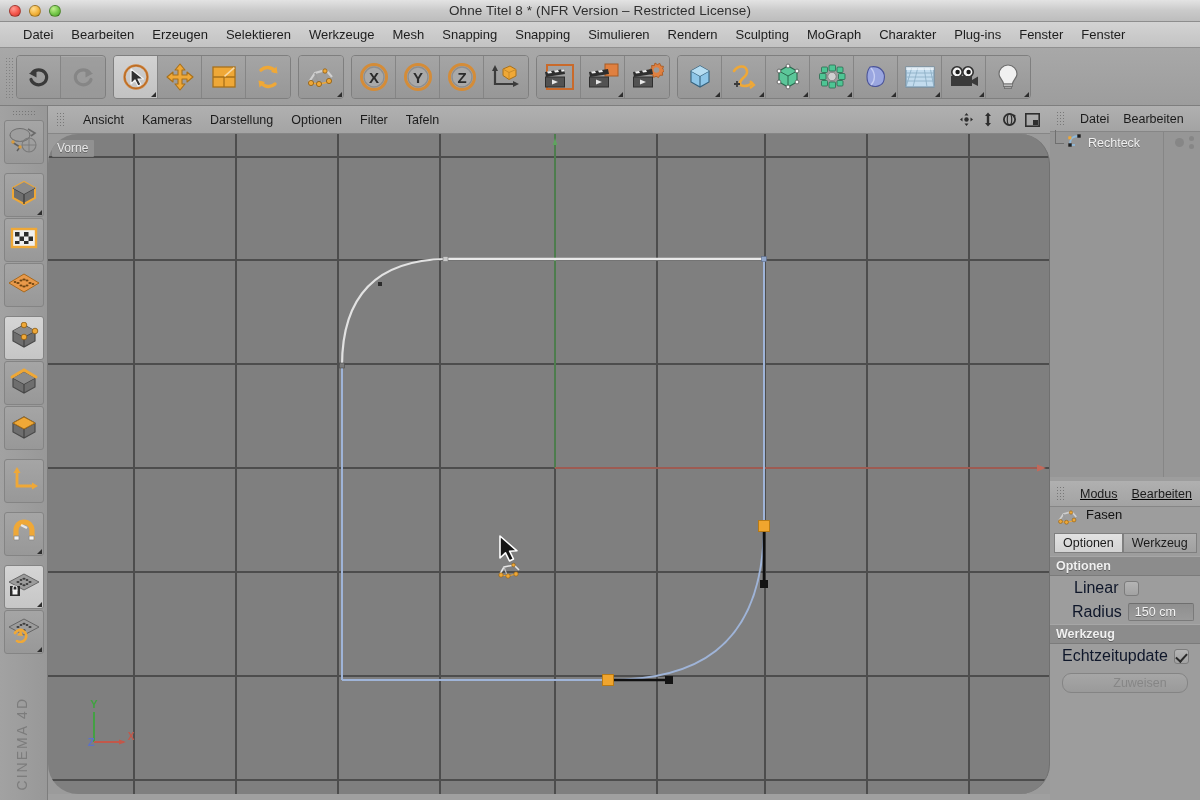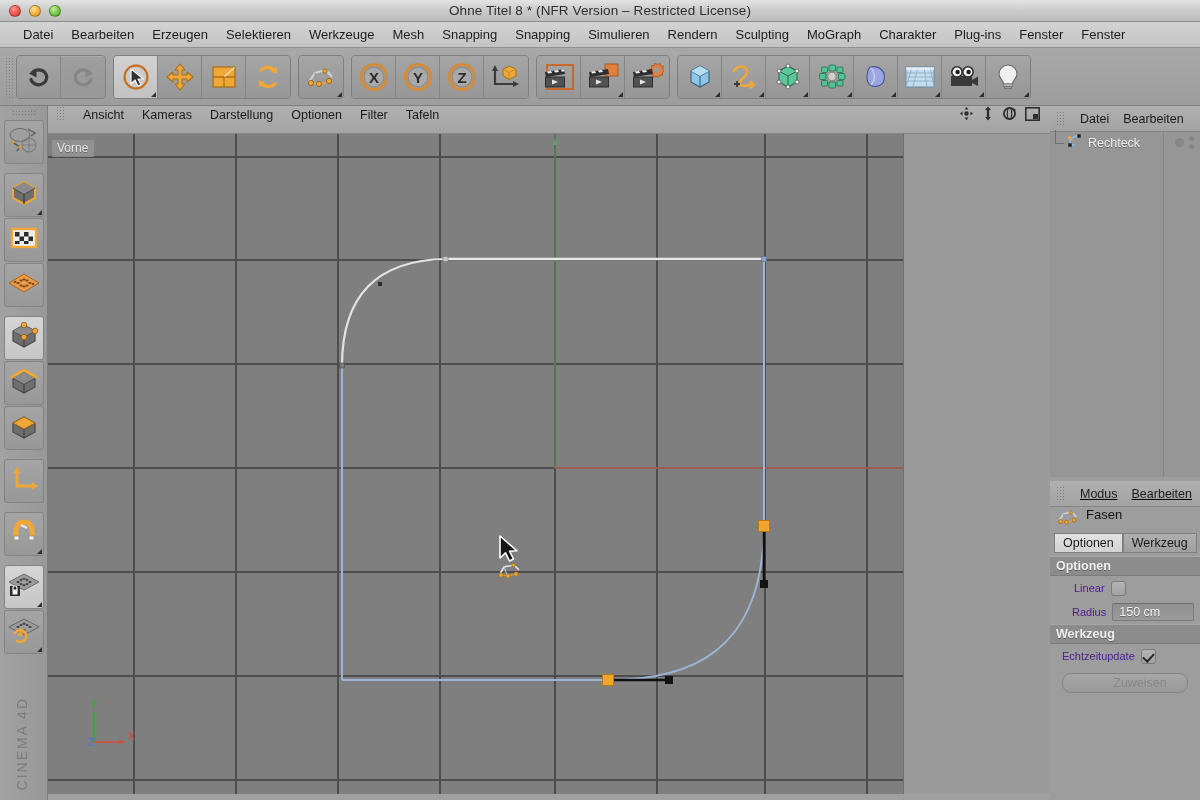--- a/index.html
+++ b/index.html
@@ -104,36 +104,37 @@
     writing-mode: vertical-rl; transform: rotate(180deg);
     font-size: 14px; color: #7c7c7c; letter-spacing: 2px;
     font-family: "Liberation Sans", sans-serif;
   }
 
   
   .vpheader {
     position: absolute; left: 48px; top: 106px; width: 1002px; height: 28px;
     background: linear-gradient(to bottom, #b0b0b0 0%, #a4a4a4 100%);
     border-bottom: 1px solid #868686;
-    display: flex; align-items: flex-start; padding-left: 8px;
+    display: flex; align-items: center; padding-left: 8px;
   }
   .vgrip {
     width: 10px; height: 16px; margin-right: 8px;
     background-image: radial-gradient(circle, #787878 .9px, transparent 1px);
     background-size: 3px 3px;
   }
   .vmenu { font-size: 12.5px; color: #1b1b1b; padding: 2px 9px; white-space: nowrap; }
   .vnav { margin-left: auto; display: flex; align-items: center; gap: 8px; padding-right: 10px; }
   .vnav svg { display: block; }
 
   
   .viewport {
-    position: absolute; left: 48px; top: 134px; width: 856px; height: 660px;
+    position: absolute; left: 48px; top: 134px; width: 1002px; height: 660px;
     background: #7f7f7f; overflow: hidden;
     border-right: 1px solid #707070;
+    border-radius: 30px;
   }
   .vplabel {
     position: absolute; left: 4px; top: 6px; z-index: 6;
     background: rgba(150,150,150,.80); color: #e8e8e8;
     font-size: 12px; padding: 1px 6px 2px 5px; border-radius: 1px;
     text-shadow: 0 1px 0 rgba(0,0,0,.35);
   }
 
   
   .rightpanel {
@@ -190,21 +191,21 @@
   }
   .atab.sel { background: linear-gradient(to bottom, #e2e2e2 0%, #d3d3d3 100%); }
   .sect-head {
     background: #8c8c8c; color: #f0f0f0; font-size: 12.5px;
     padding: 2px 6px; border-top: 1px solid #a6a6a6; border-bottom: 1px solid #7b7b7b;
     text-shadow: 0 1px 0 rgba(0,0,0,.32); font-weight: bold;
   }
   .prow {
     display: flex; align-items: center; height: 24px; padding: 0 6px; gap: 6px;
   }
-  .plabel { font-size: 11px; color: #4c1d95; }
+  .plabel { font-size: 16px; color: #0f172a; }
   .chk {
     width: 15px; height: 15px; border-radius: 3px;
     background: linear-gradient(to bottom, #b4b4b4 0%, #a2a2a2 100%);
     border: 1px solid #7c7c7c; position: relative; flex: none;
   }
   .chk.on:after {
     content:''; position:absolute; left:3.5px; top:1px; width:5px; height:9px;
     border: solid #2a2a2a; border-width: 0 2px 2px 0; transform: rotate(42deg);
   }
   .numfield {

